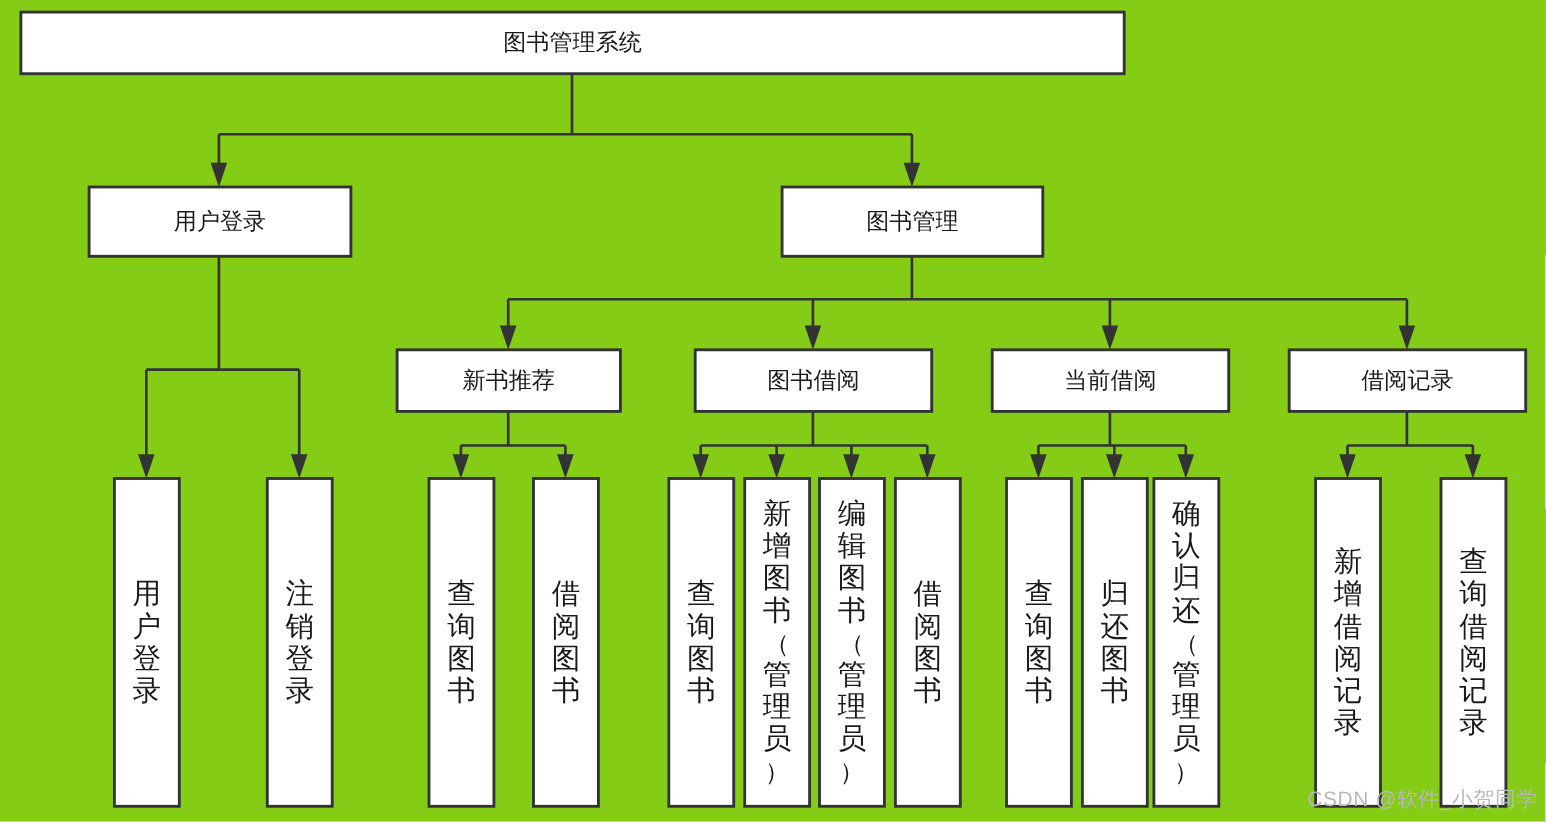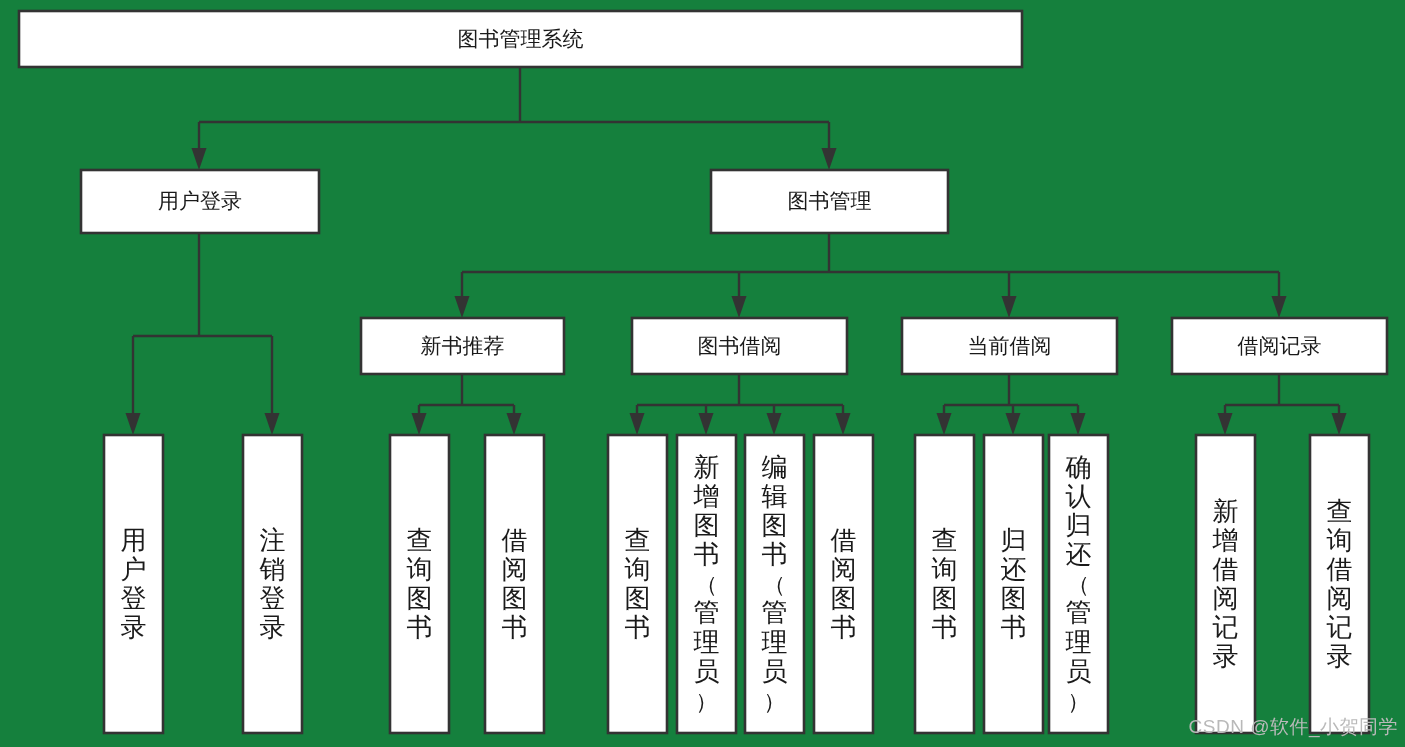--- a/index.html
+++ b/index.html
@@ -8,21 +8,21 @@
     padding: 0;
     background: #ffffff;
   }
   body {
     font-family: "Liberation Sans", "DejaVu Sans", sans-serif;
   }
   #diagram-root {
     position: relative;
     width: 1405px;
     height: 747px;
-    background: #15803d;
+    background: #84cc16;
     overflow: hidden;
   }
   svg.diagram-canvas {
     position: absolute;
     left: 0;
     top: 0;
     width: 1405px;
     height: 747px;
     display: block;
   }

